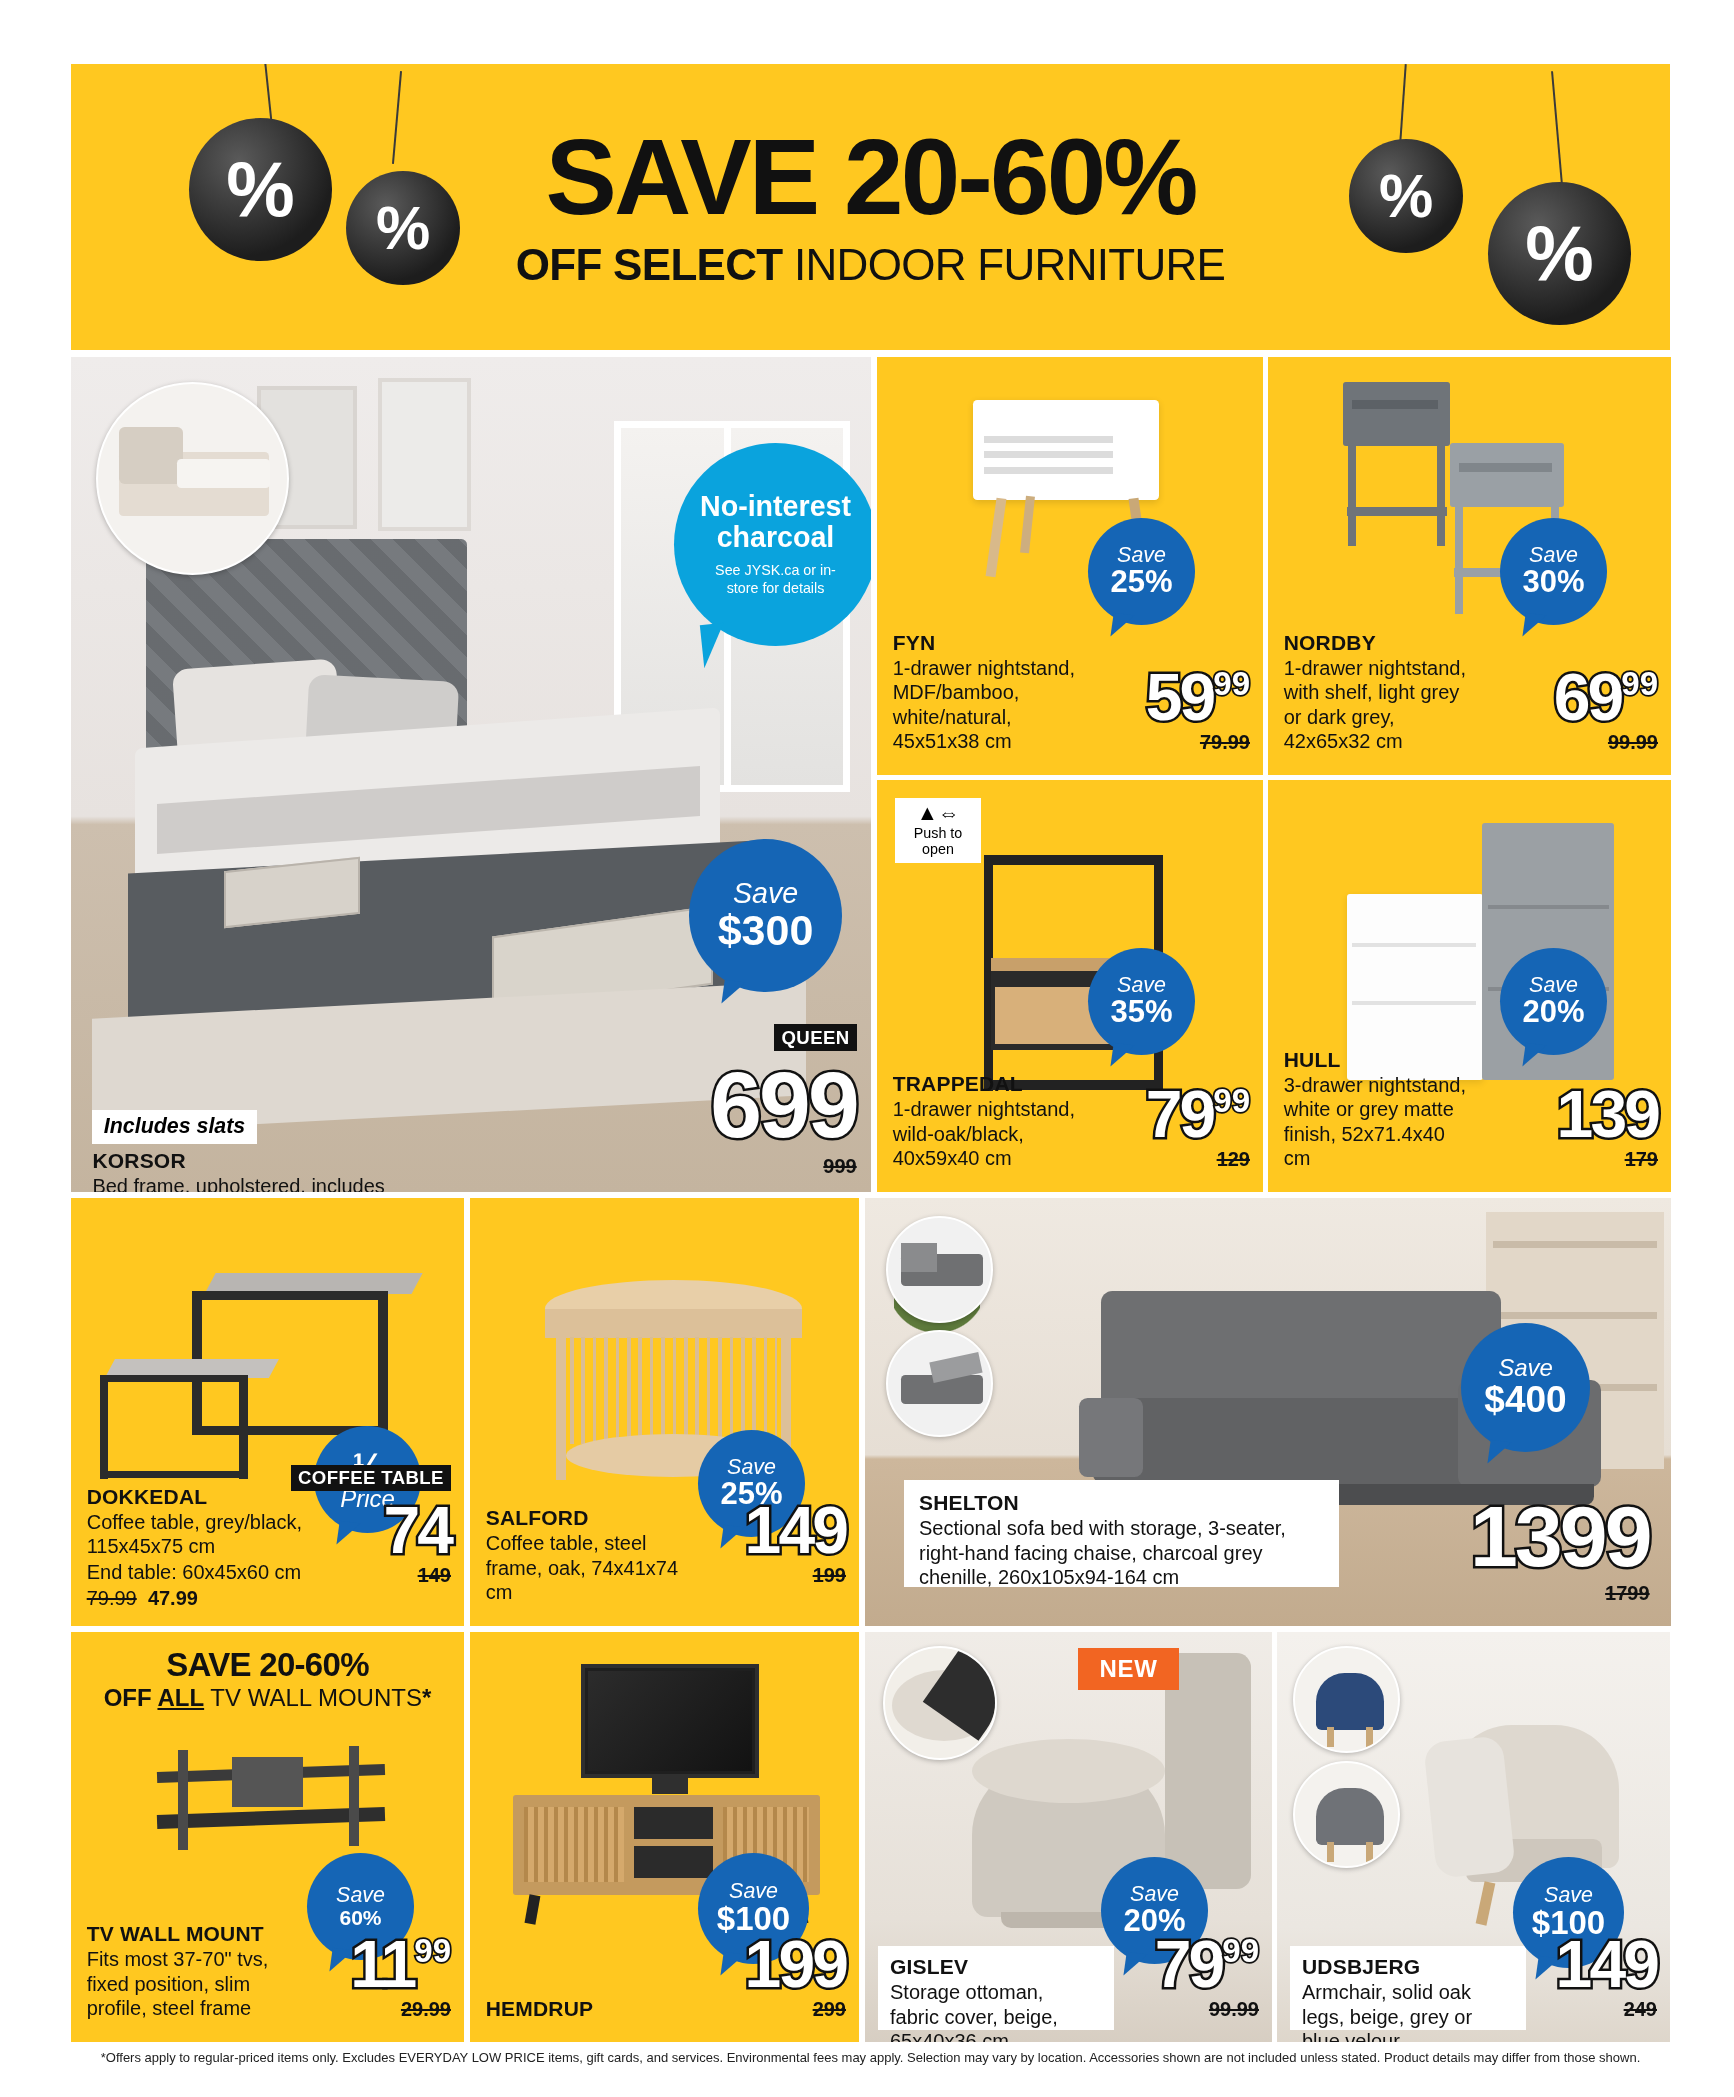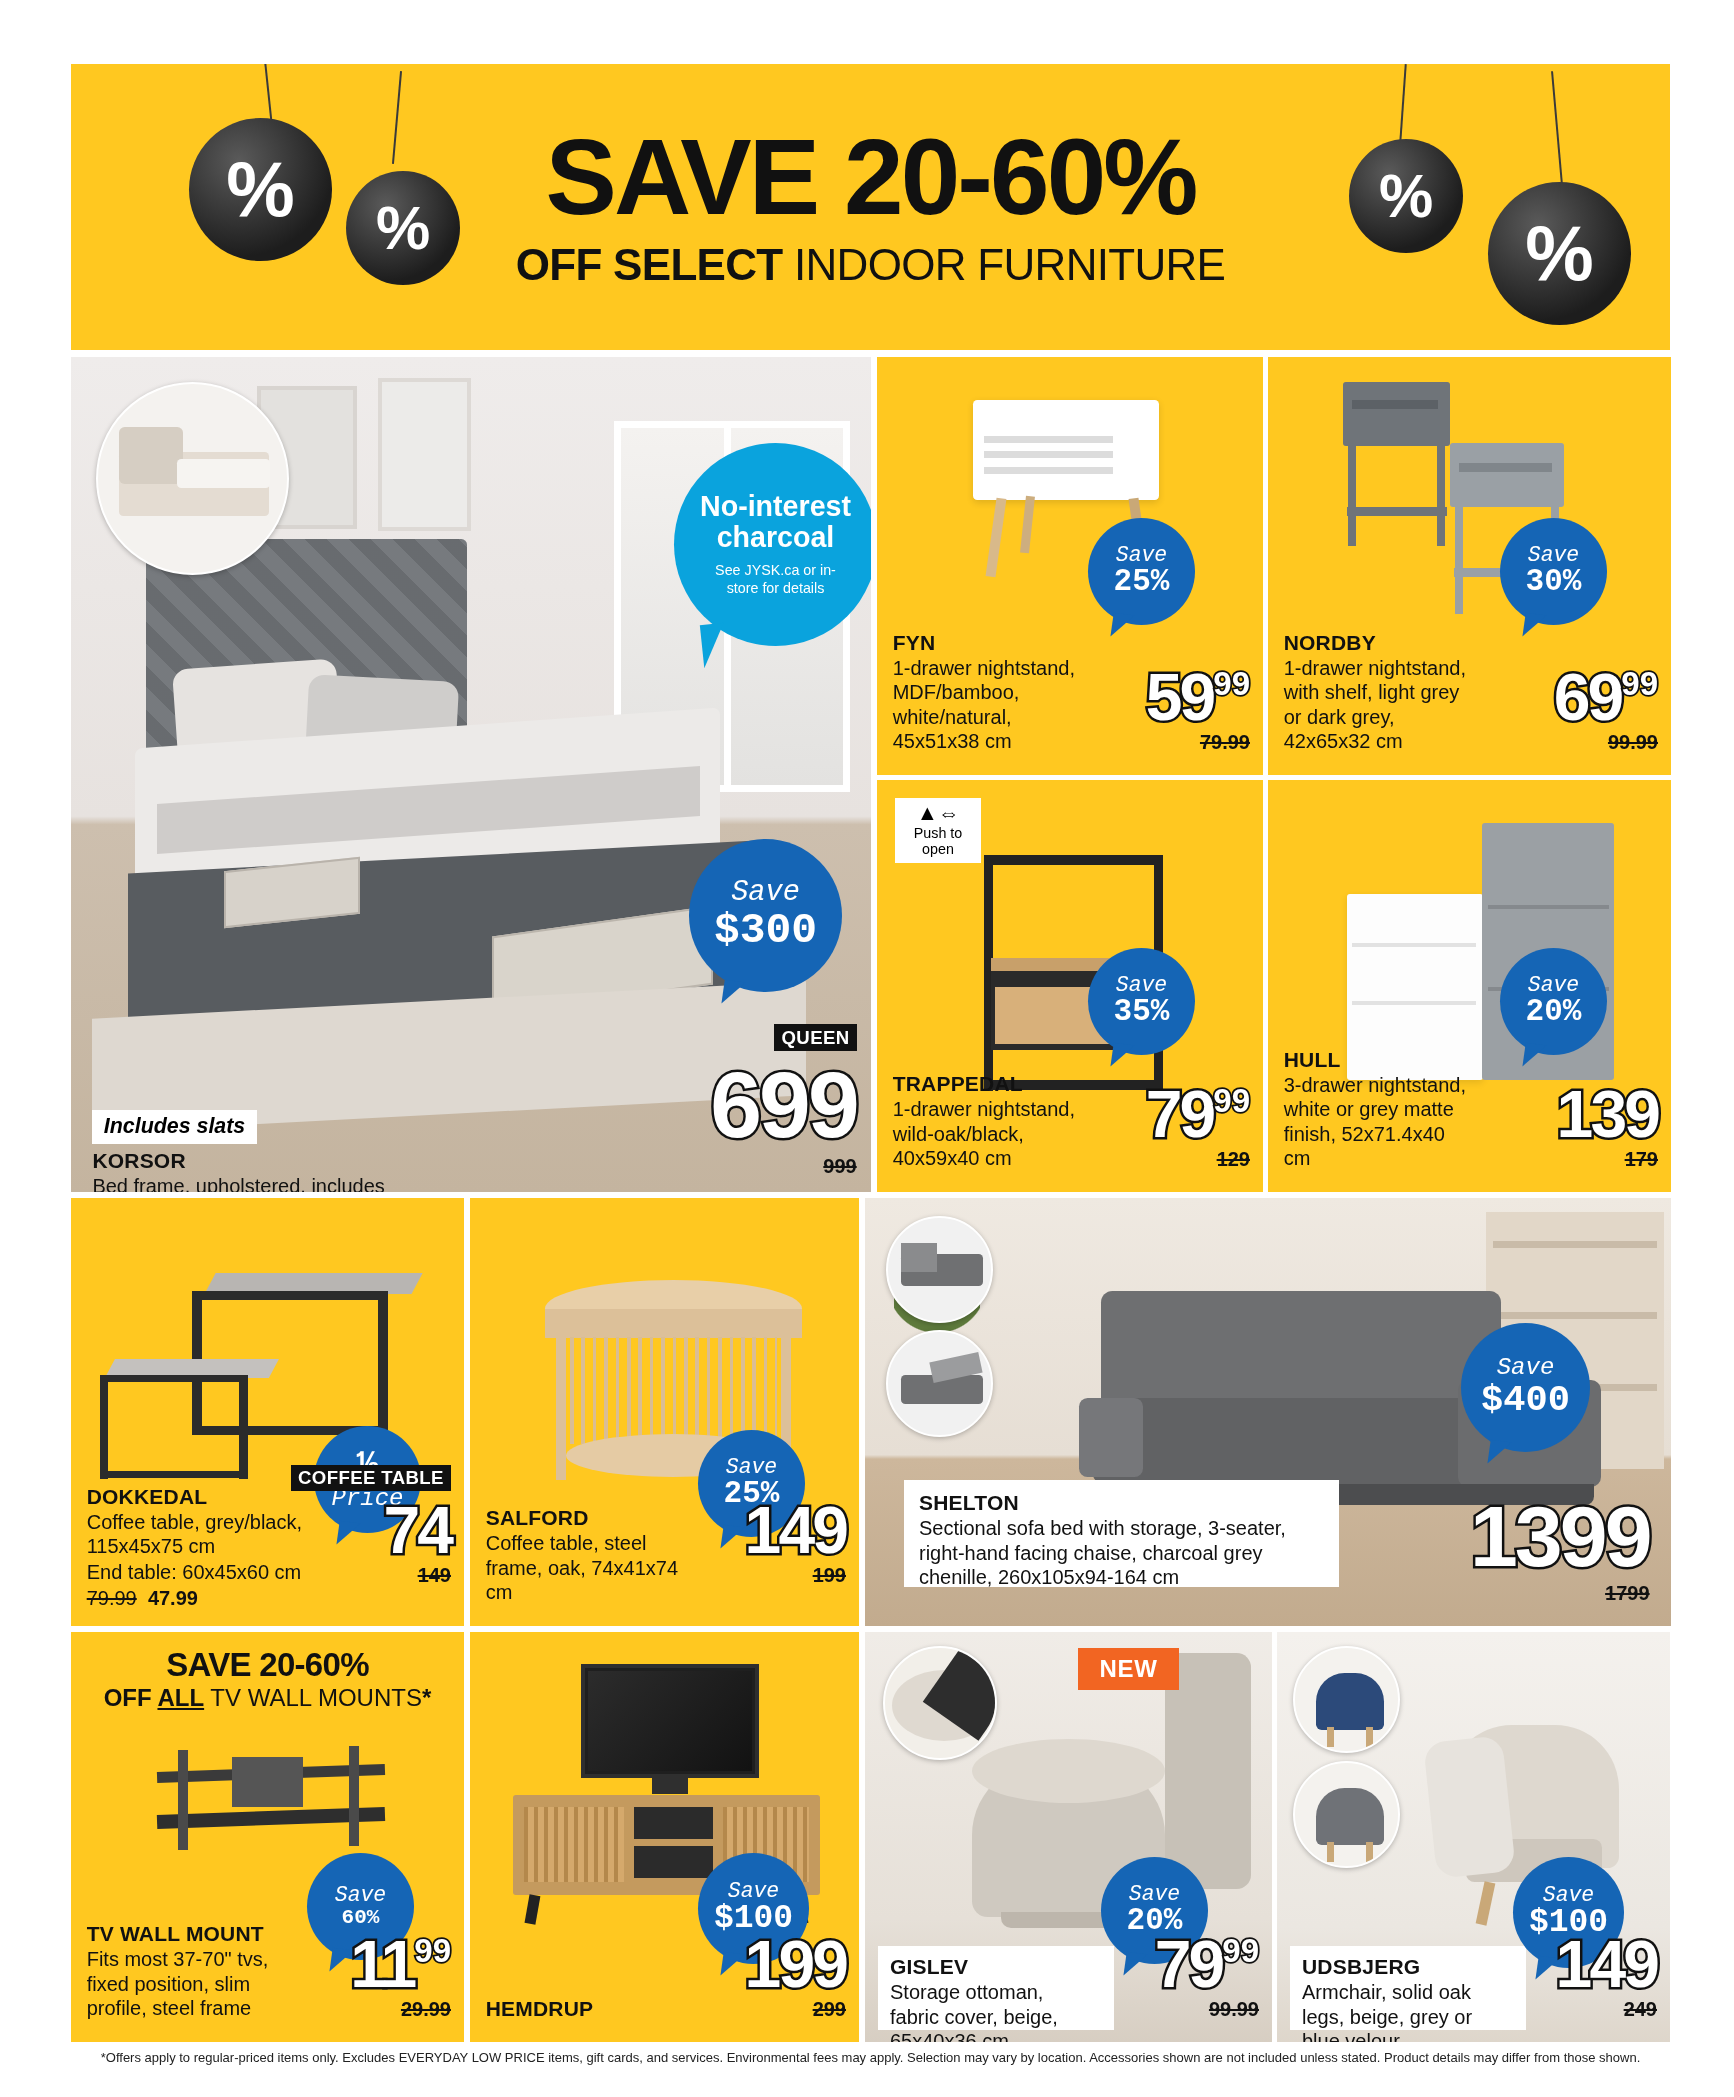--- a/index.html
+++ b/index.html
@@ -87,21 +87,20 @@
     position: absolute;
     background: #1565b5;
     color: #fff;
     border-radius: 50%;
     display: flex; flex-direction: column;
     align-items: center; justify-content: center;
     text-align: center;
     font-weight: bold;
     line-height: 1.05;
     z-index: 7;
-    font-family: Liberation Mono, monospace;
   }
   .bubble .sm { font-weight: normal; font-style: italic; }
   .bubble::after {
     content: "";
     position: absolute;
     bottom: -13px; left: 22%;
     border-left: 21.4px solid #1565b5;
     border-bottom: 24px solid transparent;
     transform: rotate(8deg);
   }

